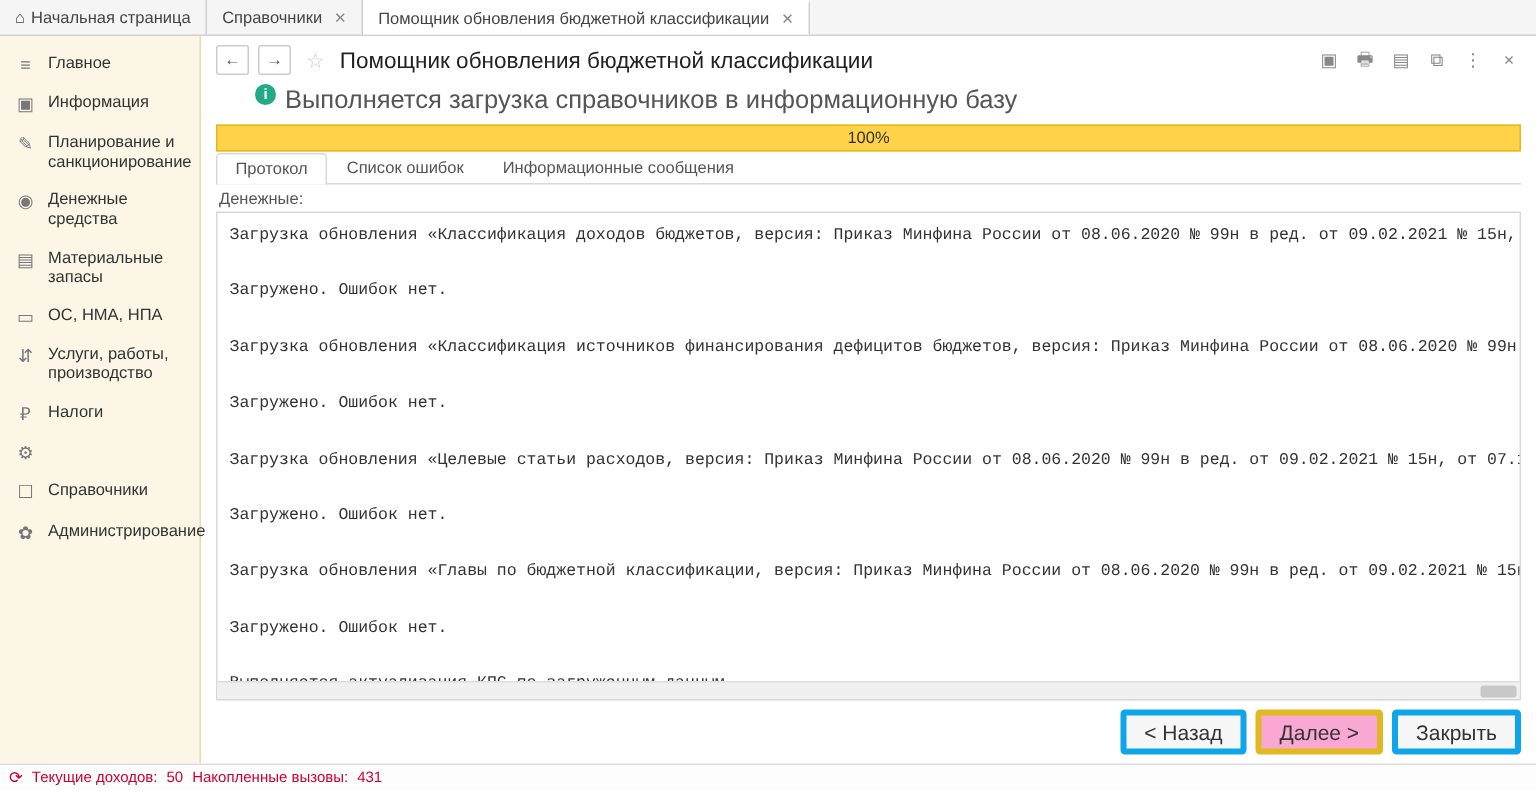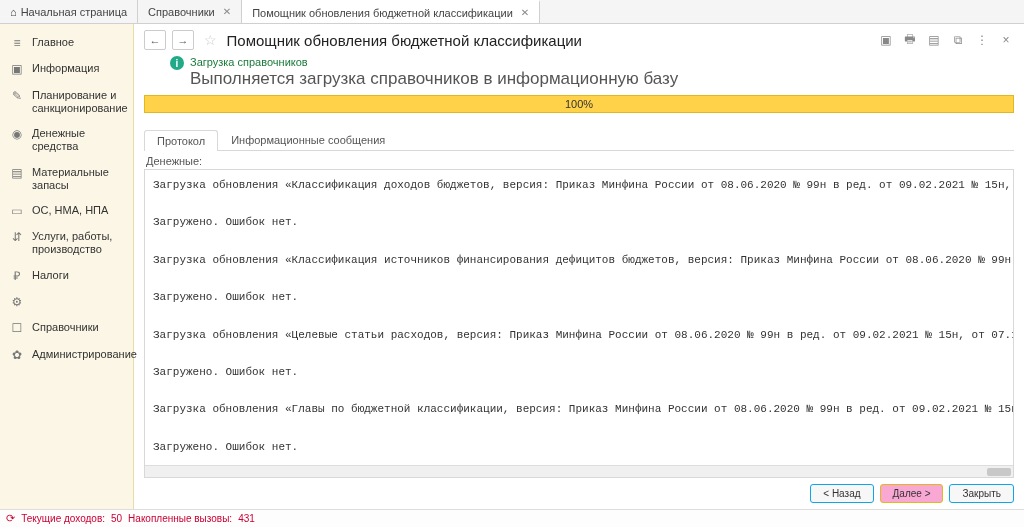--- a/index.html
+++ b/index.html
@@ -26,34 +26,34 @@
   .star { font-size: 14px; color: #ccc; margin: 0 4px; }
   .page-title { font-size: 15px; font-weight: normal; color: #222; }
   .toolbar-right { margin-left: auto; display: flex; gap: 8px; color: #888; }
   .tr-ic { width: 16px; height: 16px; display: flex; align-items: center; justify-content: center; font-size: 12px; cursor: pointer; }
 
   .info-row { display: flex; align-items: flex-start; gap: 6px; margin: 2px 0 6px 26px; }
   .info-ic { width: 14px; height: 14px; border-radius: 50%; background: #2a8; color: #fff; display: flex; align-items: center; justify-content: center; font-size: 10px; font-weight: bold; flex-shrink: 0; }
   .info-text .t1 { color: #1a7a3a; font-size: 11px; }
   .info-text .t2 { color: #555; font-size: 17px; margin-top: 1px; }
 
-  .progress { height: 18px; background: #ffd24a; border: 1px solid #e0b820; display: flex; align-items: center; justify-content: center; font-size: 11px; color: #333; margin-bottom: 16px; }
+  .progress { height: 18px; background: #ffd24a; border: 1px solid #e0b820; display: flex; align-items: center; justify-content: center; font-size: 11px; color: #333; margin-bottom: 0; }
 
   .subtabs { display: flex; border-bottom: 1px solid #d8d8d8; }
   .subtab { padding: 4px 12px; font-size: 11px; color: #555; border: 1px solid transparent; border-bottom: none; cursor: pointer; text-align: right; }
   .subtab.active { border-color: #d8d8d8; background: #fff; border-radius: 3px 3px 0 0; position: relative; top: 1px; }
 
   .proto-label { font-size: 11px; color: #555; margin: 4px 0 2px 2px; }
   .proto-box { flex: 1; border: 1px solid #d8d8d8; background: #fff; position: relative; min-height: 0; display: flex; flex-direction: column; }
   .proto-text { flex: 1; overflow: hidden; padding: 6px 8px; font-family: "Courier New", monospace; font-size: 11px; color: #333; white-space: pre; line-height: 1.7; }
   .h-scroll { height: 12px; background: #f0f0f0; border-top: 1px solid #ddd; display: flex; align-items: center; justify-content: flex-end; }
   .h-thumb { width: 24px; height: 8px; background: #c8c8c8; border-radius: 2px; margin-right: 2px; }
 
   .footer-btns { display: flex; justify-content: flex-end; gap: 6px; padding: 6px 0 2px 0; }
-  .btn { padding: 3px 12px; border: 1px solid #0ea5e9; background: #f7f7f7; border-radius: 3px; font-size: 10px; color: #333; cursor: pointer; }
+  .btn { padding: 3px 12px; border: 4px solid #0ea5e9; background: #f7f7f7; border-radius: 3px; font-size: 14px; color: #333; cursor: pointer; }
   .btn.primary { background: #f9a8d4; border-color: #e0b820; font-weight: normal; }
 
   .status { height: 18px; border-top: 1px solid #ddd; background: #fdfdfd; display: flex; align-items: center; padding: 0 6px; font-size: 10px; gap: 6px; }
   .status .s-ic { color: #c03; font-size: 11px; }
   .status .s1 { color: #c03; }
 </style>
 </head>
 <body>
 
 <div class="app">
@@ -133,31 +133,31 @@
           <span class="tr-ic">▤</span>
           <span class="tr-ic">⧉</span>
           <span class="tr-ic">⋮</span>
           <span class="tr-ic">×</span>
         </div>
       </div>
 
       <div class="info-row">
         <div class="info-ic">i</div>
         <div class="info-text">
-          <div class="t1">Загрузка справочников</div>
           <div class="t2">Выполняется загрузка справочников в информационную базу</div>
         </div>
       </div>
 
       <div class="progress">
         <span>100%</span>
       </div>
 
       <div class="subtabs">
         <div class="subtab active">Протокол</div>
+        <div class="subtab">Список ошибок</div>
         <div class="subtab">Информационные сообщения</div>
       </div>
 
       <div class="proto-label">Денежные:</div>
       <div class="proto-box">
         <div class="proto-text">Загрузка обновления «Классификация доходов бюджетов, версия: Приказ Минфина России от 08.06.2020 № 99н в ред. от 09.02.2021 № 15н, от 07.12.2020 № 297н, При
 
 Загружено. Ошибок нет.
 
 Загрузка обновления «Классификация источников финансирования дефицитов бюджетов, версия: Приказ Минфина России от 08.06.2020 № 99н в ред. от 09.02.2021 № 15

